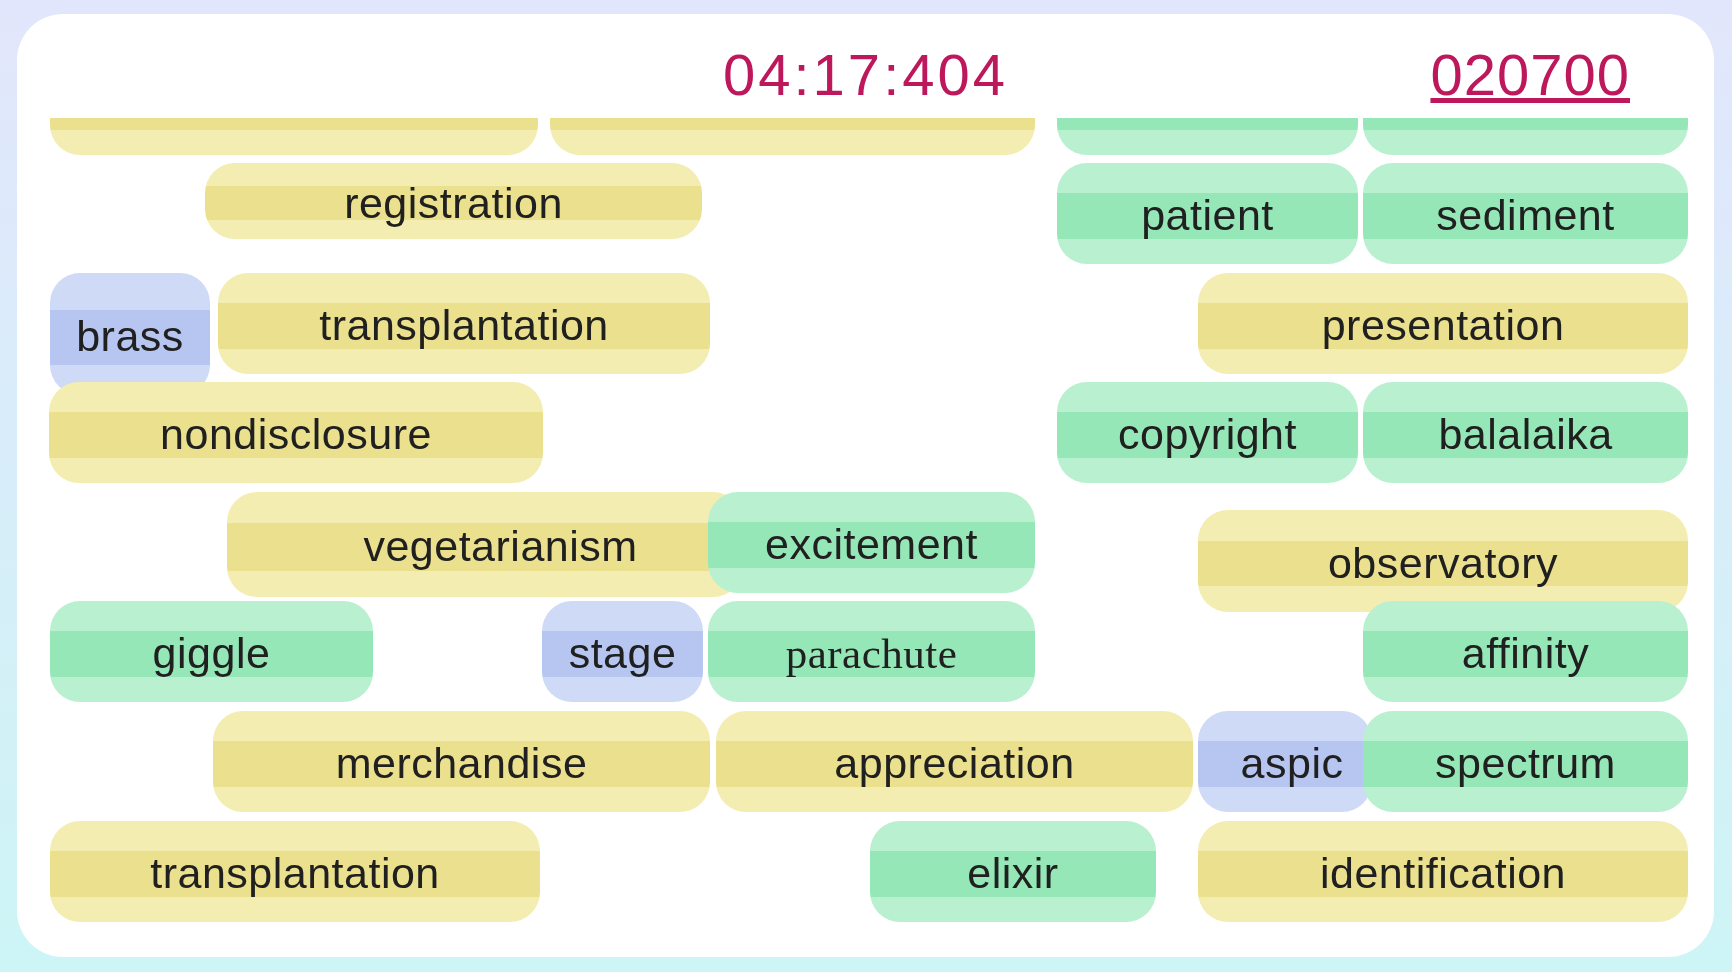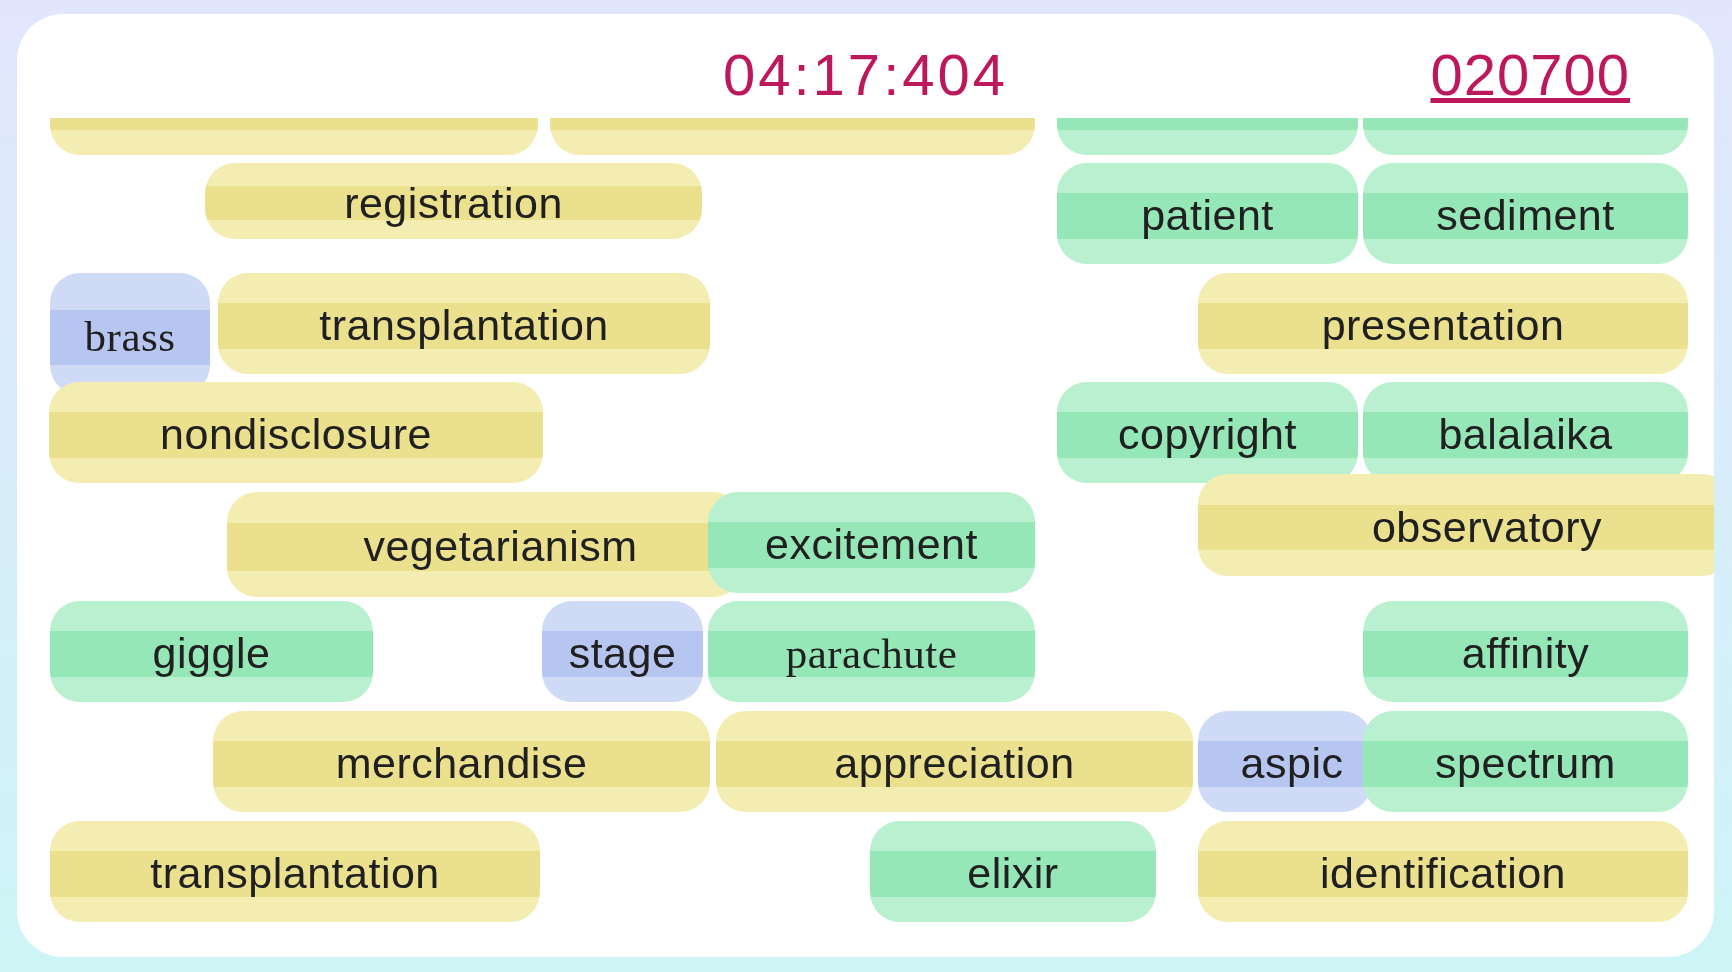--- a/index.html
+++ b/index.html
@@ -39,21 +39,21 @@
       </div>
       <div class="pill" style="left: 188px; top: 45px; width: 497px; height: 76px; background: linear-gradient(rgb(243, 237, 178) 0%, rgb(243, 237, 178) 30%, rgb(234, 224, 141) 30%, rgb(234, 224, 141) 75%, rgb(243, 237, 178) 75%, rgb(243, 237, 178) 100%);">
         <span>registration</span>
       </div>
       <div class="pill" style="left: 1040px; top: 45px; width: 301px; height: 101px; background: linear-gradient(rgb(185, 240, 207) 0%, rgb(185, 240, 207) 30%, rgb(150, 231, 183) 30%, rgb(150, 231, 183) 75%, rgb(185, 240, 207) 75%, rgb(185, 240, 207) 100%);">
         <span>patient</span>
       </div>
       <div class="pill" style="left: 1346px; top: 45px; width: 325px; height: 101px; background: linear-gradient(rgb(185, 240, 207) 0%, rgb(185, 240, 207) 30%, rgb(150, 231, 183) 30%, rgb(150, 231, 183) 75%, rgb(185, 240, 207) 75%, rgb(185, 240, 207) 100%);">
         <span>sediment</span>
       </div>
-      <div class="pill" style="left: 33px; top: 155px; width: 160px; height: 122px; background: linear-gradient(rgb(207, 218, 247) 0%, rgb(207, 218, 247) 30%, rgb(182, 198, 240) 30%, rgb(182, 198, 240) 75%, rgb(207, 218, 247) 75%, rgb(207, 218, 247) 100%); font-family: Liberation Serif, serif;">
+      <div class="pill" style="left: 33px; top: 155px; width: 160px; height: 122px; background: linear-gradient(rgb(207, 218, 247) 0%, rgb(207, 218, 247) 30%, rgb(182, 198, 240) 30%, rgb(182, 198, 240) 75%, rgb(207, 218, 247) 75%, rgb(207, 218, 247) 100%);">
         <span>brass</span>
       </div>
       <div class="pill" style="left: 201px; top: 155px; width: 492px; height: 101px; background: linear-gradient(rgb(243, 237, 178) 0%, rgb(243, 237, 178) 30%, rgb(234, 224, 141) 30%, rgb(234, 224, 141) 75%, rgb(243, 237, 178) 75%, rgb(243, 237, 178) 100%);">
         <span>transplantation</span>
       </div>
       <div class="pill" style="left: 1181px; top: 155px; width: 490px; height: 101px; background: linear-gradient(rgb(243, 237, 178) 0%, rgb(243, 237, 178) 30%, rgb(234, 224, 141) 30%, rgb(234, 224, 141) 75%, rgb(243, 237, 178) 75%, rgb(243, 237, 178) 100%);">
         <span>presentation</span>
       </div>
       <div class="pill" style="left: 32px; top: 264px; width: 494px; height: 101px; background: linear-gradient(rgb(243, 237, 178) 0%, rgb(243, 237, 178) 30%, rgb(234, 224, 141) 30%, rgb(234, 224, 141) 75%, rgb(243, 237, 178) 75%, rgb(243, 237, 178) 100%);">
         <span>nondisclosure</span>
@@ -63,21 +63,21 @@
       </div>
       <div class="pill" style="left: 1346px; top: 264px; width: 325px; height: 101px; background: linear-gradient(rgb(185, 240, 207) 0%, rgb(185, 240, 207) 30%, rgb(150, 231, 183) 30%, rgb(150, 231, 183) 75%, rgb(185, 240, 207) 75%, rgb(185, 240, 207) 100%);">
         <span>balalaika</span>
       </div>
       <div class="pill" style="left: 210px; top: 374px; width: 485px; height: 105px; background: linear-gradient(rgb(243, 237, 178) 0%, rgb(243, 237, 178) 30%, rgb(234, 224, 141) 30%, rgb(234, 224, 141) 75%, rgb(243, 237, 178) 75%, rgb(243, 237, 178) 100%); padding-left: 31px;">
         <span>vegetarianism</span>
       </div>
       <div class="pill" style="left: 691px; top: 374px; width: 327px; height: 101px; background: linear-gradient(rgb(185, 240, 207) 0%, rgb(185, 240, 207) 30%, rgb(150, 231, 183) 30%, rgb(150, 231, 183) 75%, rgb(185, 240, 207) 75%, rgb(185, 240, 207) 100%);">
         <span>excitement</span>
       </div>
-      <div class="pill" style="left: 1181px; top: 356px; width: 490px; height: 102px; background: linear-gradient(rgb(243, 237, 178) 0%, rgb(243, 237, 178) 30%, rgb(234, 224, 141) 30%, rgb(234, 224, 141) 75%, rgb(243, 237, 178) 75%, rgb(243, 237, 178) 100%); padding-left: 44px;">
+      <div class="pill" style="left: 1181px; top: 392px; width: 490px; height: 102px; background: linear-gradient(rgb(243, 237, 178) 0%, rgb(243, 237, 178) 30%, rgb(234, 224, 141) 30%, rgb(234, 224, 141) 75%, rgb(243, 237, 178) 75%, rgb(243, 237, 178) 100%);">
         <span>observatory</span>
       </div>
       <div class="pill" style="left: 33px; top: 483px; width: 323px; height: 101px; background: linear-gradient(rgb(185, 240, 207) 0%, rgb(185, 240, 207) 30%, rgb(150, 231, 183) 30%, rgb(150, 231, 183) 75%, rgb(185, 240, 207) 75%, rgb(185, 240, 207) 100%);">
         <span>giggle</span>
       </div>
       <div class="pill" style="left: 525px; top: 483px; width: 161px; height: 101px; background: linear-gradient(rgb(207, 218, 247) 0%, rgb(207, 218, 247) 30%, rgb(182, 198, 240) 30%, rgb(182, 198, 240) 75%, rgb(207, 218, 247) 75%, rgb(207, 218, 247) 100%);">
         <span>stage</span>
       </div>
       <div class="pill" style="left: 691px; top: 483px; width: 327px; height: 101px; background: linear-gradient(rgb(185, 240, 207) 0%, rgb(185, 240, 207) 30%, rgb(150, 231, 183) 30%, rgb(150, 231, 183) 75%, rgb(185, 240, 207) 75%, rgb(185, 240, 207) 100%); font-family: Liberation Serif, serif;">
         <span>parachute</span>

